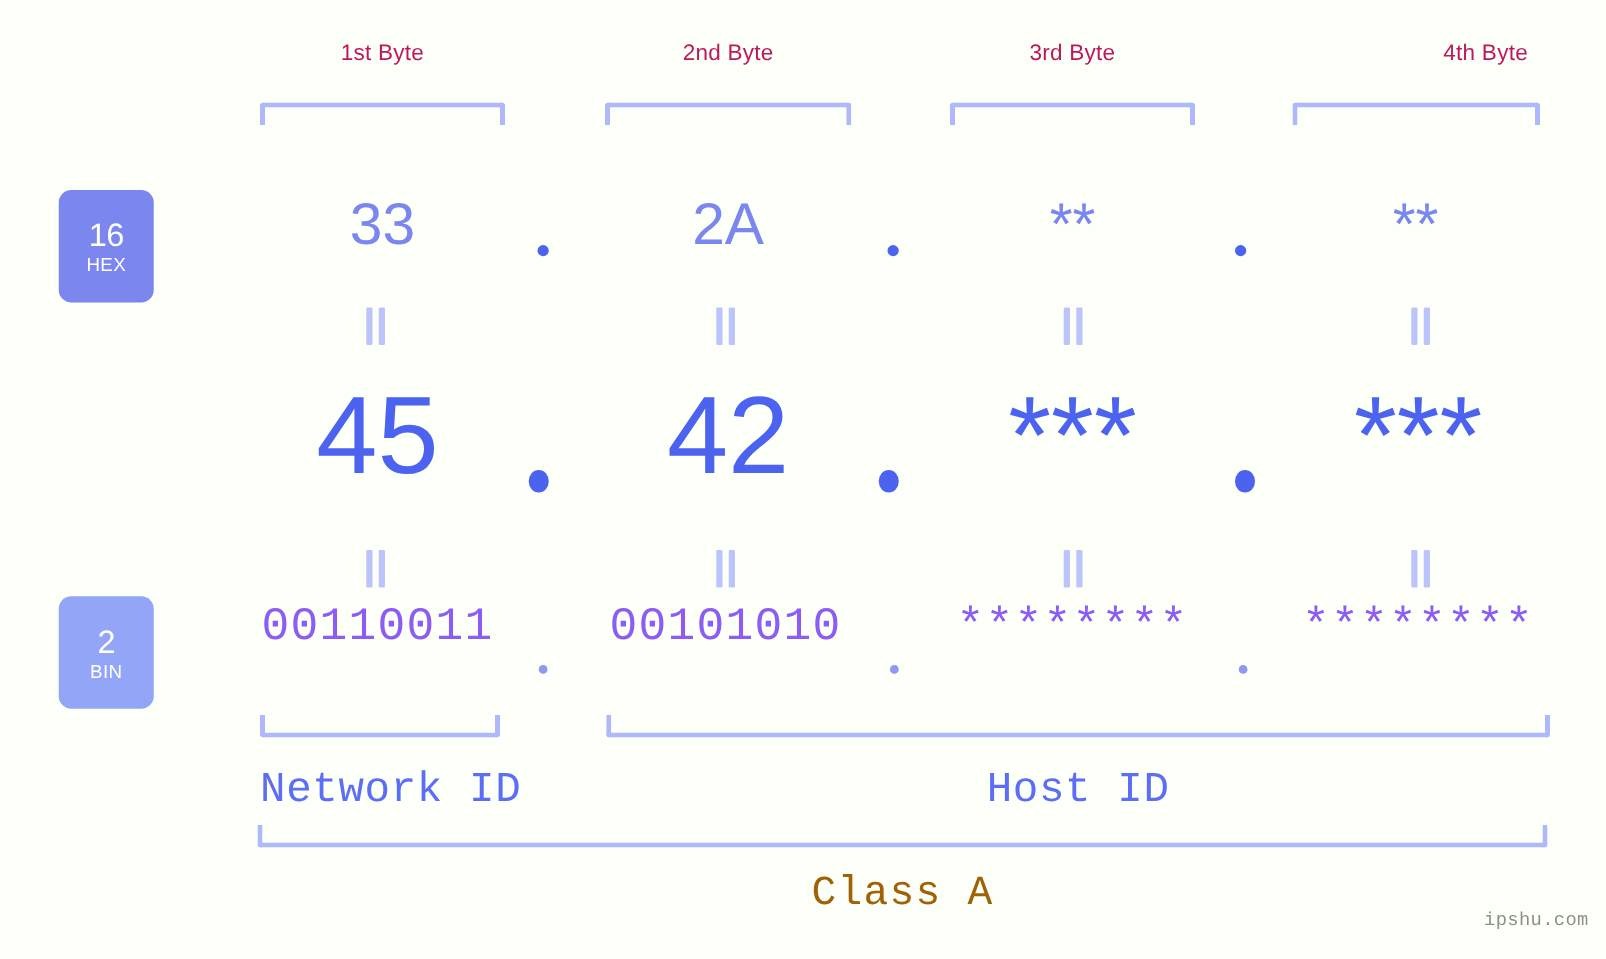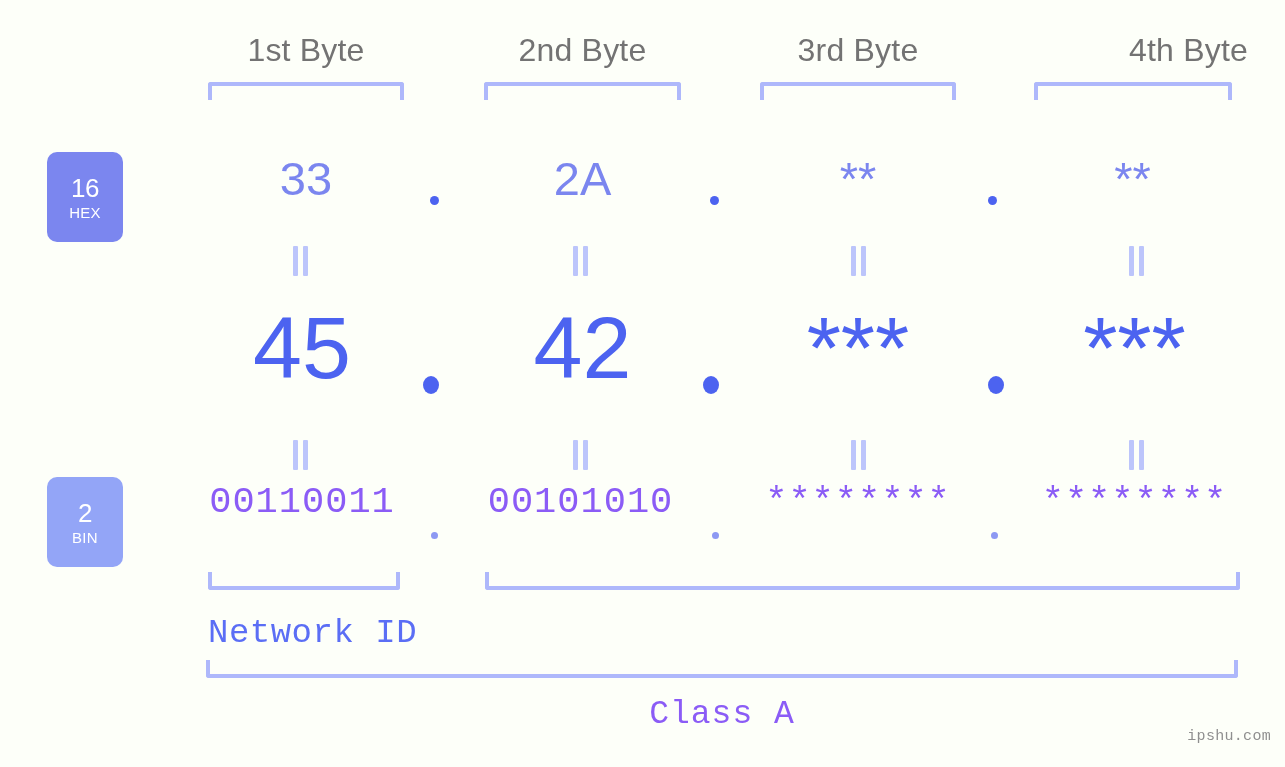--- a/index.html
+++ b/index.html
@@ -18,22 +18,22 @@
   .stage {
     position: absolute;
     inset: 0;
   }
 
   
   .byte-label {
     position: absolute;
     top: 32px;
     text-align: center;
-    font-size: 32px;
-    color: #737373;
+    font-size: 18px;
+    color: #be185d;
     font-family: "Liberation Sans", sans-serif;
     letter-spacing: 0.2px;
     white-space: nowrap;
   }
 
   
   .bracket-top {
     position: absolute;
     height: 18px;
     border-top: 4px solid #aeb8fb;
@@ -154,21 +154,21 @@
     font-size: 34px;
     color: #5b6ef5;
     white-space: nowrap;
     letter-spacing: 0.5px;
   }
   #class-label {
     position: absolute;
     text-align: center;
     font-family: "Liberation Mono", monospace;
     font-size: 33px;
-    color: #8b5cf6;
+    color: #a16207;
     white-space: nowrap;
     letter-spacing: 1px;
   }
 
   
   #watermark {
     position: absolute;
     right: 14px;
     bottom: 22px;
     font-family: "Liberation Mono", monospace;
@@ -238,19 +238,20 @@
     <div class="cell" style="left:1036px; width:197px;">********</div>
     <div class="dot dot-bin" style="left:431px;"></div>
     <div class="dot dot-bin" style="left:712px;"></div>
     <div class="dot dot-bin" style="left:991px;"></div>
   </div>
 
   <div class="bracket-bottom" style="left:208px; top:572px; width:192px;"></div>
   <div class="bracket-bottom" style="left:485px; top:572px; width:755px;"></div>
 
   <div class="id-label" style="left:208px; top:614px; width:192px;">Network ID</div>
+  <div class="id-label" style="left:485px; top:614px; width:755px;">Host ID</div>
 
   <div class="bracket-bottom" style="left:206px; top:660px; width:1032px;"></div>
   <div id="class-label" style="left:206px; top:696px; width:1032px;">Class A</div>
 
   <div id="watermark">ipshu.com</div>
 
 </div>
 
 </body></html>

